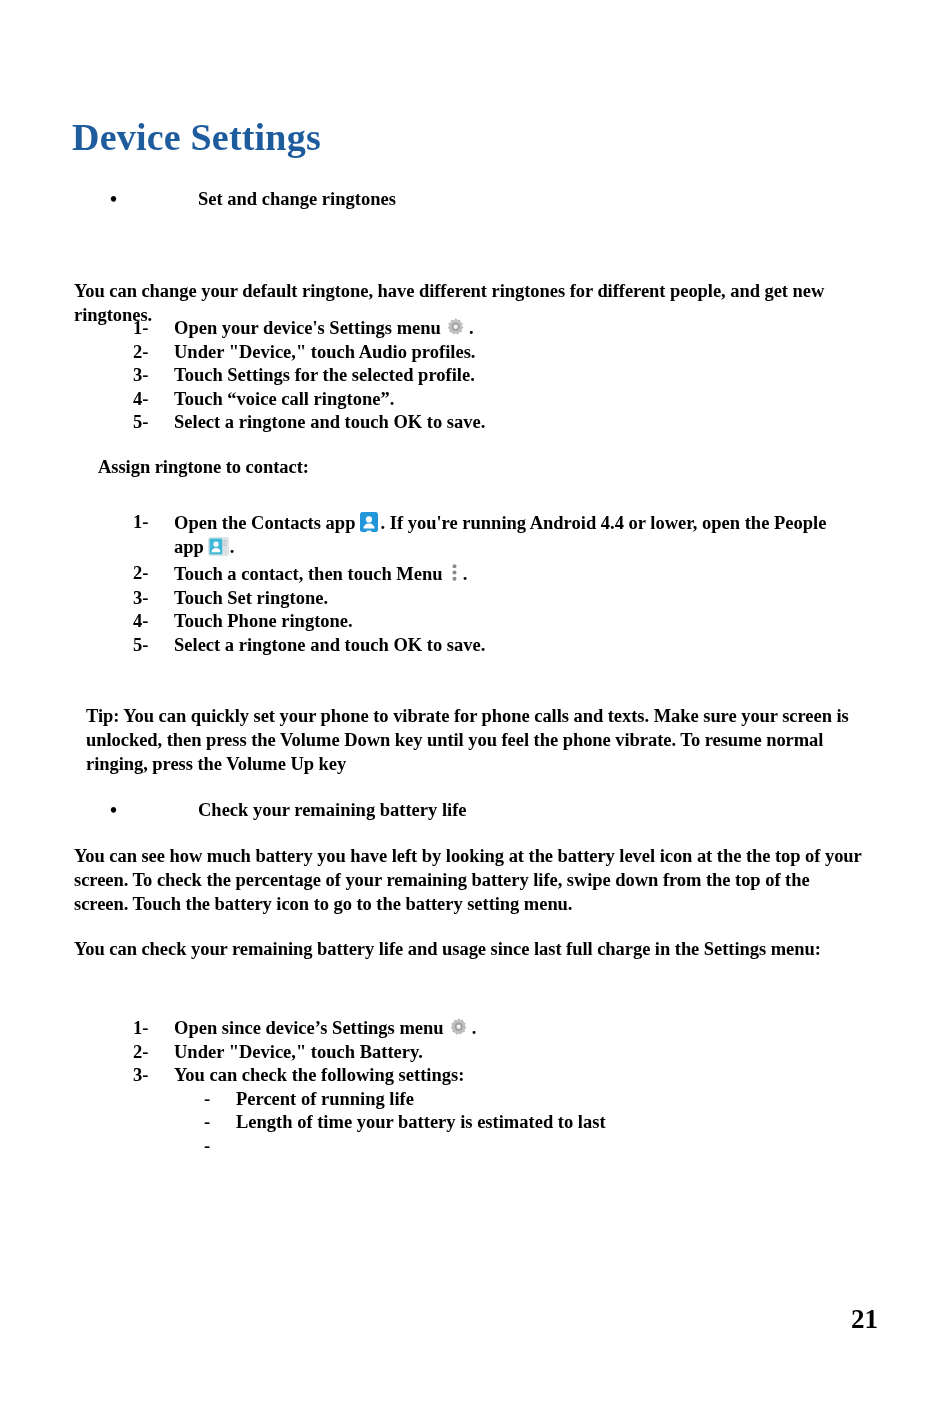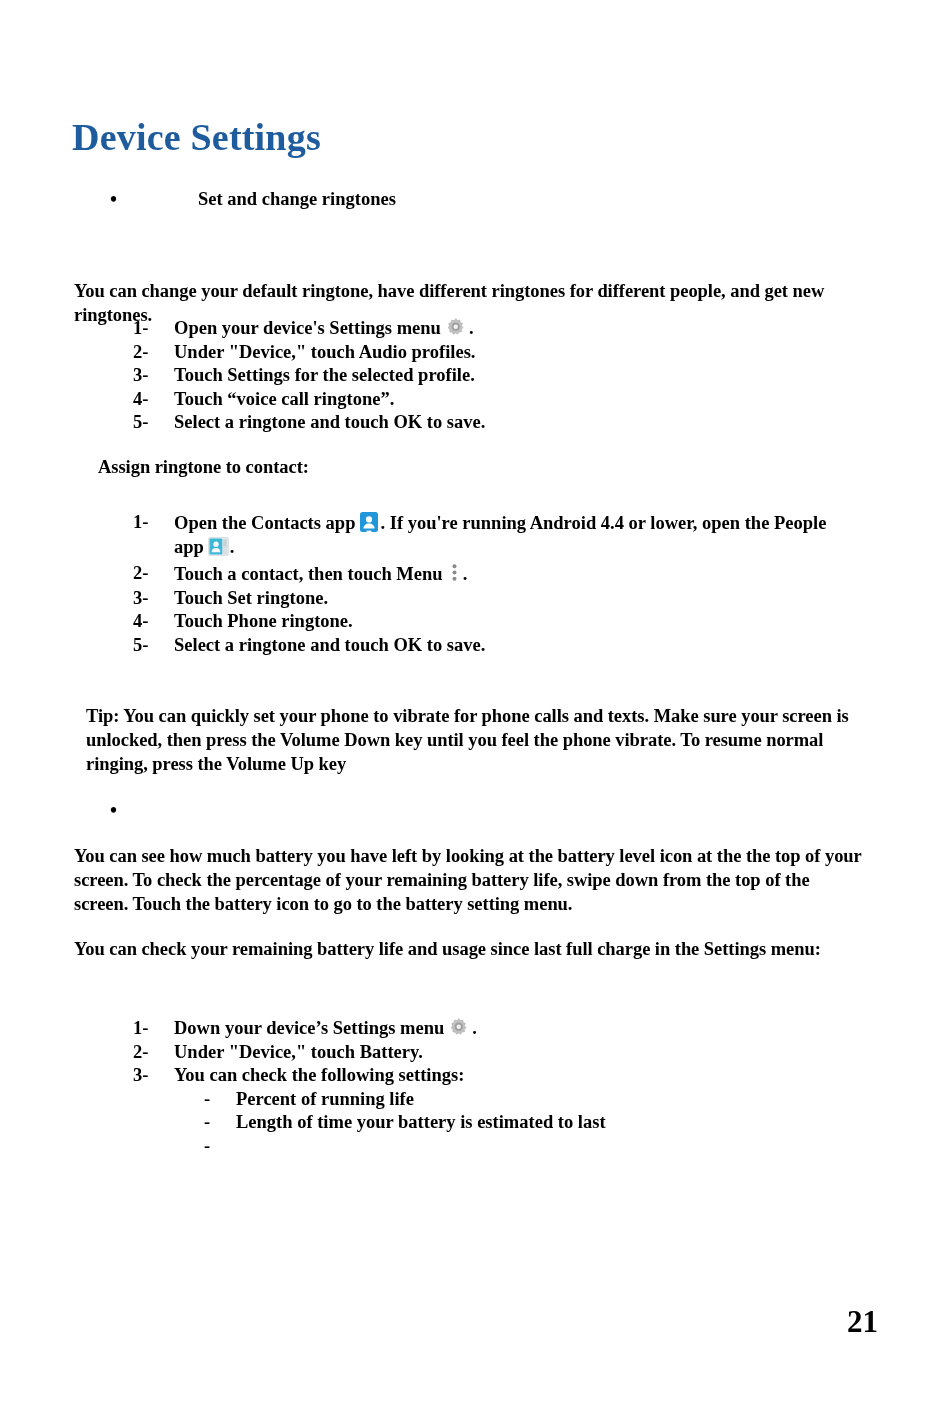--- a/index.html
+++ b/index.html
@@ -121,21 +121,21 @@
     width: 13px;
     height: 22px;
     vertical-align: -4px;
     margin: 0 2px 0 5px;
   }
   
   .page-number {
     position: absolute;
     right: 72px;
     top: 1304px;
-    font-size: 31px;
+    font-size: 27px;
     font-weight: bold;
   }
 </style>
 </head>
 <body>
 
 <div class="page">
 
   <div class="doc-title">Device Settings</div>
 
@@ -223,31 +223,32 @@
     <div class="numrow">
       <span class="num">5-</span>
       <span class="txt">Select a ringtone and touch OK to save.</span>
     </div>
   </div>
 
   <div class="para" style="left:74px; top:705px; width:790px;margin-left:12px;">Tip: You can quickly set your phone to vibrate for phone calls and texts. Make sure your screen is unlocked, then press the Volume Down key until you feel the phone vibrate. To resume normal ringing, press the Volume Up key</div>
 
   <div class="bullet-head" style="left:110px; top:799px; width:700px;">
     <span class="dot">•</span>
+    <span class="btxt">Check your remaining battery life</span>
   </div>
 
   <div class="para" style="left:74px; top:938px; width:790px;">You can check your remaining battery life and usage since last full charge in the Settings menu:</div>
 
   <div class="para" style="left:74px; top:845px; width:790px;">You can see how much battery you have left by looking at the battery level icon at the the top of your screen. To check the percentage of your remaining battery life, swipe down from the top of the screen. Touch the battery icon to go to the battery setting menu.</div>
 
   <div class="numlist" style="left:133px; top:1017px; width:700px;">
 
     <div class="numrow">
       <span class="num">1-</span>
-      <span class="txt"><span>Down your device’s Settings menu</span><span class="icon gear-icon"><svg viewBox="0 0 24 24" width="22" height="22" aria-hidden="true">
+      <span class="txt"><span>Open since device’s Settings menu</span><span class="icon gear-icon"><svg viewBox="0 0 24 24" width="22" height="22" aria-hidden="true">
               <path d="M12 1.8 13.5 4.0 16.2 3.4 16.5 6.1 19.0 7.0 17.9 9.5 19.7 11.6 17.6 13.3 18.0 16.0 15.3 16.2 14.0 18.6 11.6 17.4 9.3 18.8 8.0 16.5 5.3 16.2 5.5 13.5 3.4 11.8 5.1 9.7 4.1 7.1 6.7 6.2 7.1 3.5 9.8 4.0 Z" fill="#c2c2c2" stroke="#ababab" stroke-width="0.7"></path>
               <circle cx="11.7" cy="10.6" r="4.5" fill="#9f9f9f"></circle>
               <circle cx="11.7" cy="10.6" r="2.4" fill="#f2f2f2"></circle>
             </svg></span><span>.</span></span>
     </div>
 
     <div class="numrow">
       <span class="num">2-</span>
       <span class="txt">Under "Device," touch Battery.</span>
     </div>

